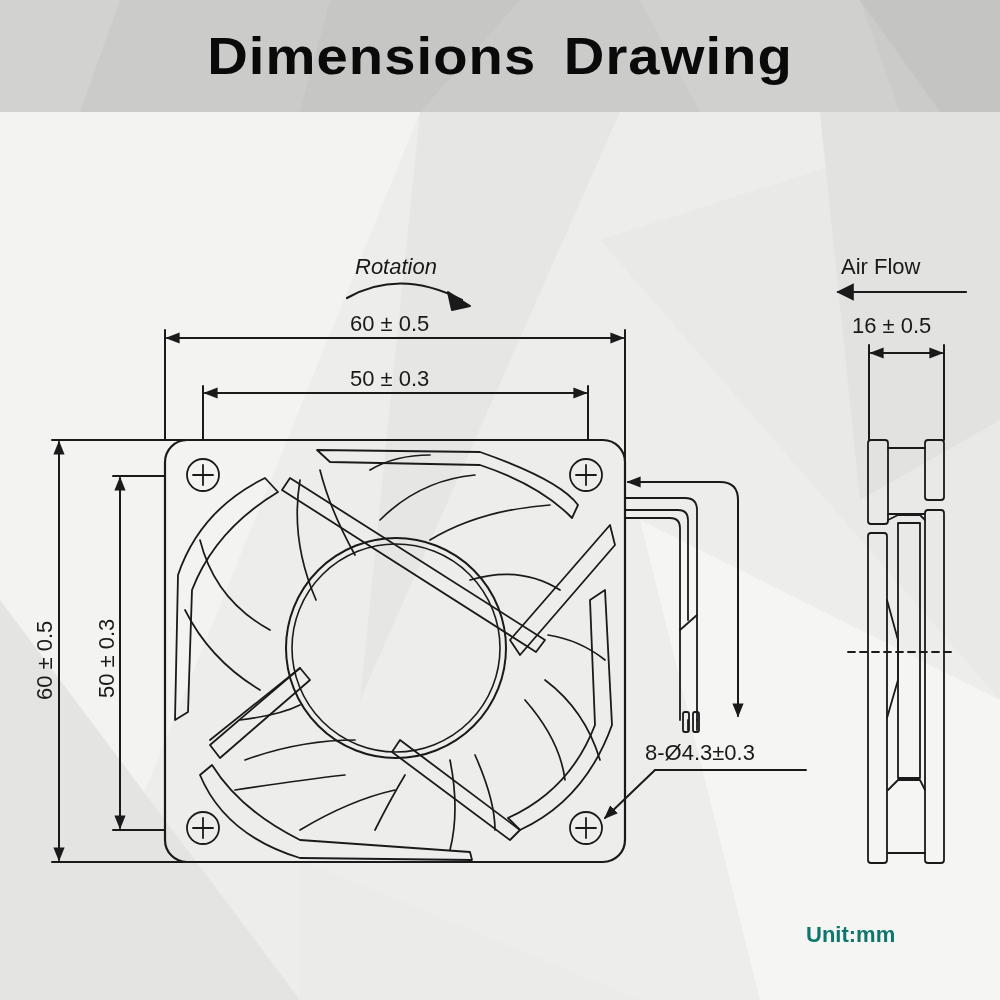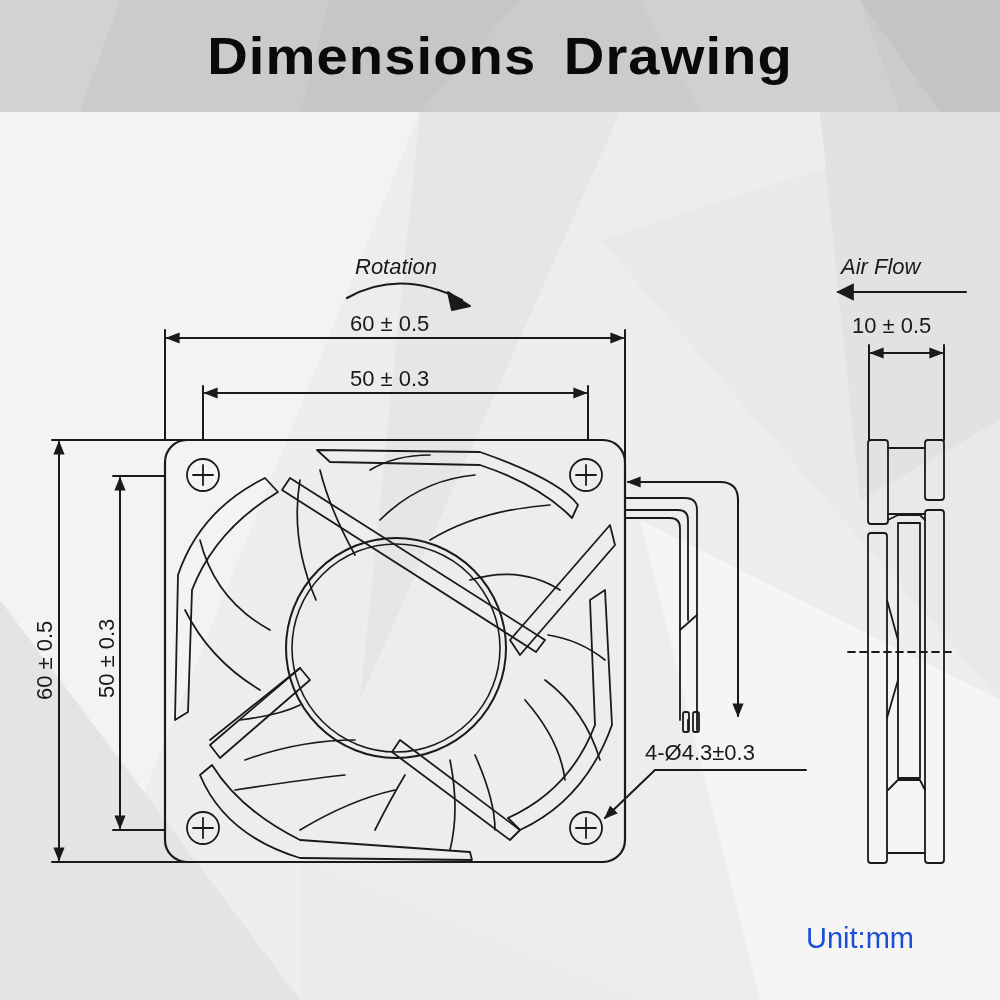--- a/index.html
+++ b/index.html
@@ -9,22 +9,22 @@
   .header { position:absolute; left:0; top:0; width:1000px; height:112px;
             background:#cbcbca; }
   .title { position:absolute; left:0; top:0; width:1000px; height:112px;
            display:flex; align-items:center; justify-content:center;
            font-family:"Liberation Sans", sans-serif; font-weight:bold;
            font-size:52px; letter-spacing:1px; color:#0a0a0a;
            transform:scaleX(1.08); word-spacing:10px; }
   .drawing { position:absolute; left:0; top:0; }
   .lbl { position:absolute; font-family:"Liberation Sans", sans-serif;
          font-size:22px; color:#1a1a1a; white-space:nowrap; }
-  .unit { position:absolute; left:806px; top:922px; font-weight:normal;
-          font-size:29px; color:#1d4ed8; }
+  .unit { position:absolute; left:806px; top:922px; font-weight:bold;
+          font-size:22px; color:#0f766e; }
   .vert { transform-origin:left top; transform:rotate(-90deg); }
 </style>
 </head>
 <body>
 
 <svg class="bg" width="1000" height="1000" viewBox="0 0 1000 1000">
   <rect x="0" y="0" width="1000" height="1000" fill="#ededec"></rect>
   <polygon points="0,112 420,112 60,1000 0,1000" fill="#f3f3f2"></polygon>
   <polygon points="420,112 620,112 360,700" fill="#e6e6e5"></polygon>
   <polygon points="600,240 1000,112 1000,700" fill="#e9e9e8"></polygon>
@@ -184,16 +184,16 @@
     <line x1="888" y1="853" x2="925" y2="853"></line>
     <line x1="848" y1="652" x2="955" y2="652" stroke-dasharray="7,5"></line>
   </g>
 </svg>
 
 <div class="lbl" style="left:355px;top:254px;font-style:italic;">Rotation</div>
 <div class="lbl" style="left:350px;top:311px;">60 ± 0.5</div>
 <div class="lbl" style="left:350px;top:366px;">50 ± 0.3</div>
 <div class="lbl vert" style="left:32px;top:700px;">60 ± 0.5</div>
 <div class="lbl vert" style="left:94px;top:698px;">50 ± 0.3</div>
-<div class="lbl" style="left:645px;top:740px;">4-Ø4.3±0.3</div>
-<div class="lbl" style="left:841px;top:254px;font-style:italic;">Air Flow</div>
-<div class="lbl" style="left:852px;top:313px;">10 ± 0.5</div>
+<div class="lbl" style="left:645px;top:740px;">8-Ø4.3±0.3</div>
+<div class="lbl" style="left:841px;top:254px;">Air Flow</div>
+<div class="lbl" style="left:852px;top:313px;">16 ± 0.5</div>
 <div class="unit">Unit:mm</div>
 
 </body></html>

